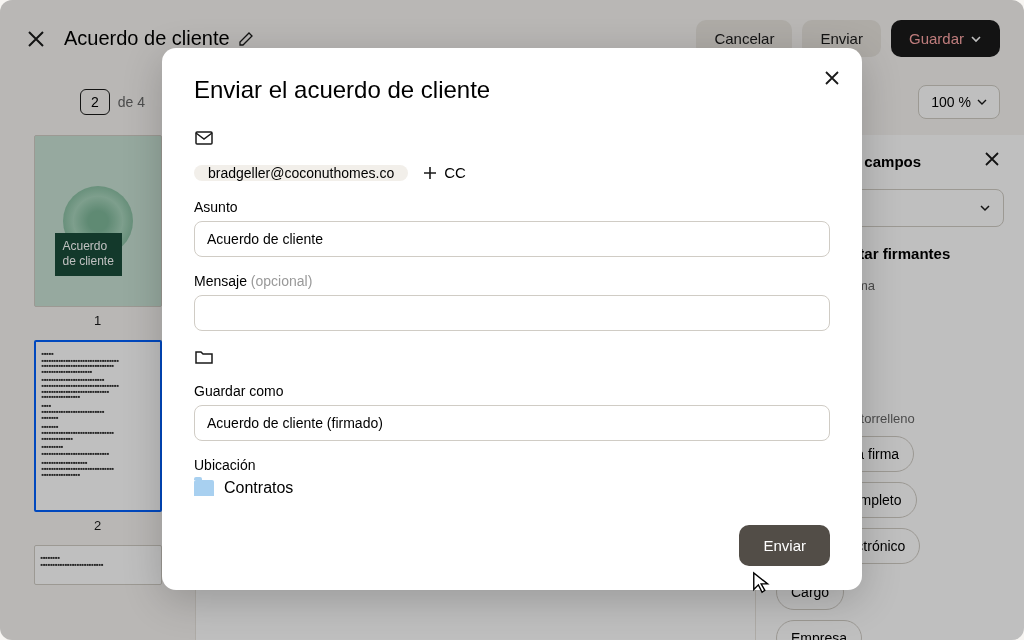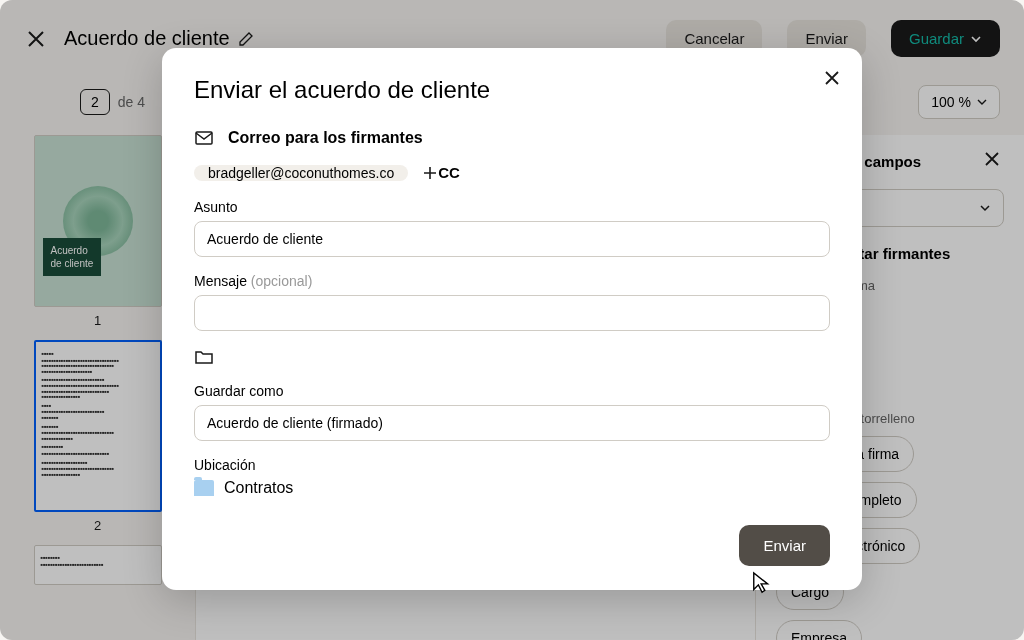--- a/index.html
+++ b/index.html
@@ -3,41 +3,41 @@
   <meta charset="utf-8">
   <style>
     * { box-sizing: border-box; margin: 0; padding: 0; font-family: -apple-system, BlinkMacSystemFont, 'Segoe UI', sans-serif; }
     body { width: 1024px; height: 640px; overflow: hidden; background: #f7f5f2; border-radius: 12px; position: relative; }
     
     .app-header { display: flex; align-items: center; padding: 20px 24px; gap: 16px; }
     .close-x { width: 24px; height: 24px; cursor: pointer; display: flex; align-items: center; justify-content: center; }
     .doc-title-wrap { display: flex; align-items: center; gap: 8px; flex: 1; }
     .doc-title { font-size: 20px; font-weight: 500; }
     .edit-pencil { width: 16px; height: 16px; }
-    .header-actions { display: flex; gap: 25px; align-items: center; }
+    .header-actions { display: flex; gap: 10px; align-items: center; }
     .btn { padding: 10px 18px; border-radius: 10px; font-size: 15px; font-weight: 500; border: none; cursor: pointer; }
     .btn-cancel { background: #e8e4de; color: #1a1a1a; }
     .btn-send { background: #e8e4de; color: #1a1a1a; }
-    .btn-save { background: #1a1a1a; color: #14b8a6; display: flex; align-items: center; gap: 6px; }
+    .btn-save { background: #1a1a1a; color: #fca5a5; display: flex; align-items: center; gap: 6px; }
     
     .toolbar { display: flex; align-items: center; padding: 8px 24px 16px 80px; gap: 16px; }
     .page-indicator { display: flex; align-items: center; gap: 8px; }
     .page-num-box { border: 1.5px solid #1a1a1a; border-radius: 6px; padding: 4px 10px; font-size: 14px; }
     .page-of { font-size: 14px; color: #666; }
     .tool-draw { display: flex; align-items: center; gap: 6px; font-size: 14px; color: #1a1a1a; }
     .zoom-btn { margin-left: auto; border: 1px solid #d0ccc5; border-radius: 8px; padding: 8px 12px; font-size: 14px; background: #fff; display: flex; align-items: center; gap: 6px; }
     
     .main-area { display: flex; height: calc(100% - 130px); }
     .thumbnails { width: 195px; padding: 0 30px; display: flex; flex-direction: column; gap: 12px; overflow-y: auto; }
     .thumb-item { display: flex; flex-direction: column; align-items: center; gap: 6px; }
     .thumb-page { width: 128px; height: 172px; background: #fff; border: 1px solid #d0ccc5; border-radius: 2px; overflow: hidden; position: relative; }
     .thumb-page.selected { border: 2px solid #0061fe; }
     .thumb-1-bg { background: #c8e2d4; display: flex; flex-direction: column; justify-content: center; align-items: center; }
     .thumb-swirl { width: 70px; height: 70px; background: radial-gradient(circle, #7fb89a 20%, #a8d4bc 50%, #7fb89a 80%); border-radius: 50%; position: relative; }
-    .thumb-label { position: absolute; bottom: 30px; left: 8px; background: #1a4d3a; color: #fff; padding: 6px 8px; font-size: 10px; line-height: 1.3; }
+    .thumb-label { position: absolute; bottom: 30px; left: 20px; background: #1a4d3a; color: #fff; padding: 6px 8px; font-size: 12px; line-height: 1.3; }
     .thumb-2-content { padding: 6px; font-size: 4px; line-height: 1.4; color: #333; }
     .thumb-2-content .h { font-weight: 700; margin: 3px 0 1px; }
     .thumb-num { font-size: 13px; color: #1a1a1a; }
     
     .canvas-area { flex: 1; background: #fff; border-left: 1px solid #e8e4de; border-right: 1px solid #e8e4de; }
     
     .side-panel { width: 268px; background: #fff; padding: 16px 20px; }
     .panel-header { display: flex; justify-content: space-between; align-items: center; margin-bottom: 18px; }
     .panel-title { font-size: 15px; font-weight: 600; }
     .panel-close { width: 20px; height: 20px; }
@@ -49,21 +49,21 @@
     
     .overlay { position: absolute; inset: 0; background: rgba(0,0,0,0.25); display: flex; align-items: flex-start; justify-content: center; padding-top: 48px; }
     .modal { width: 700px; background: #fff; border-radius: 14px; padding: 28px 32px 24px; position: relative; box-shadow: 0 10px 40px rgba(0,0,0,0.2); }
     .modal-close { position: absolute; top: 18px; right: 18px; width: 24px; height: 24px; cursor: pointer; display: flex; align-items: center; justify-content: center; }
     .modal-title { font-size: 24px; font-weight: 500; margin-bottom: 24px; }
     .modal-section { display: flex; align-items: center; gap: 14px; margin-bottom: 16px; }
     .modal-section-title { font-size: 16px; font-weight: 600; }
     .modal-icon { width: 20px; height: 20px; }
     .email-row { display: flex; align-items: center; gap: 14px; margin-bottom: 18px; }
     .email-chip { background: #f2efea; padding: 0 14px; border-radius: 18px; font-size: 14px; }
-    .cc-add { display: flex; align-items: center; font-size: 15px; font-weight: 700; cursor: pointer; }
+    .cc-add { display: flex; align-items: center; gap: 6px; font-size: 15px; font-weight: 400; cursor: pointer; }
     .field-label { font-size: 14px; font-weight: 500; margin-bottom: 6px; }
     .field-label .opt { color: #999; font-weight: 400; }
     .text-input { width: 100%; border: 1px solid #d0ccc5; border-radius: 8px; padding: 9px 12px; font-size: 14px; margin-bottom: 16px; }
     .location-row { display: flex; align-items: center; gap: 10px; margin-top: 6px; }
     .folder-icon { width: 20px; height: 16px; background: #a8d0f0; border-radius: 2px 2px 0 0; position: relative; }
     .folder-icon::before { content: ''; position: absolute; top: -3px; left: 0; width: 8px; height: 3px; background: #a8d0f0; border-radius: 2px 2px 0 0; }
     .modal-footer { display: flex; justify-content: flex-end; margin-top: 28px; }
     .btn-primary { background: #524d47; color: #fff; padding: 12px 24px; border-radius: 10px; font-size: 15px; font-weight: 500; border: none; cursor: pointer; }
     
     .cursor-arrow { position: absolute; width: 24px; height: 24px; pointer-events: none; }
@@ -209,21 +209,20 @@
     </div>
     <h2 class="modal-title">Enviar el acuerdo de cliente</h2>
 
     <div class="modal-section">
       <span class="modal-icon">
         <svg width="20" height="20" viewBox="0 0 20 20">
             <rect x="2" y="4" width="16" height="12" rx="1" stroke="#1a1a1a" stroke-width="1.5" fill="none"></rect>
             <path d="M2 5l8 6 8-6" stroke="#1a1a1a" stroke-width="1.5" fill="none"></path>
           </svg>
       </span>
-      <span class="modal-section-title">Correo para los firmantes</span>
     </div>
 
     <div class="email-row">
       <span class="email-chip">bradgeller@coconuthomes.co</span>
       <span class="cc-add">
         <svg width="16" height="16" viewBox="0 0 16 16">
             <path d="M8 2v12M2 8h12" stroke="#1a1a1a" stroke-width="1.6"></path>
           </svg>
         <span>CC</span>
       </span>

